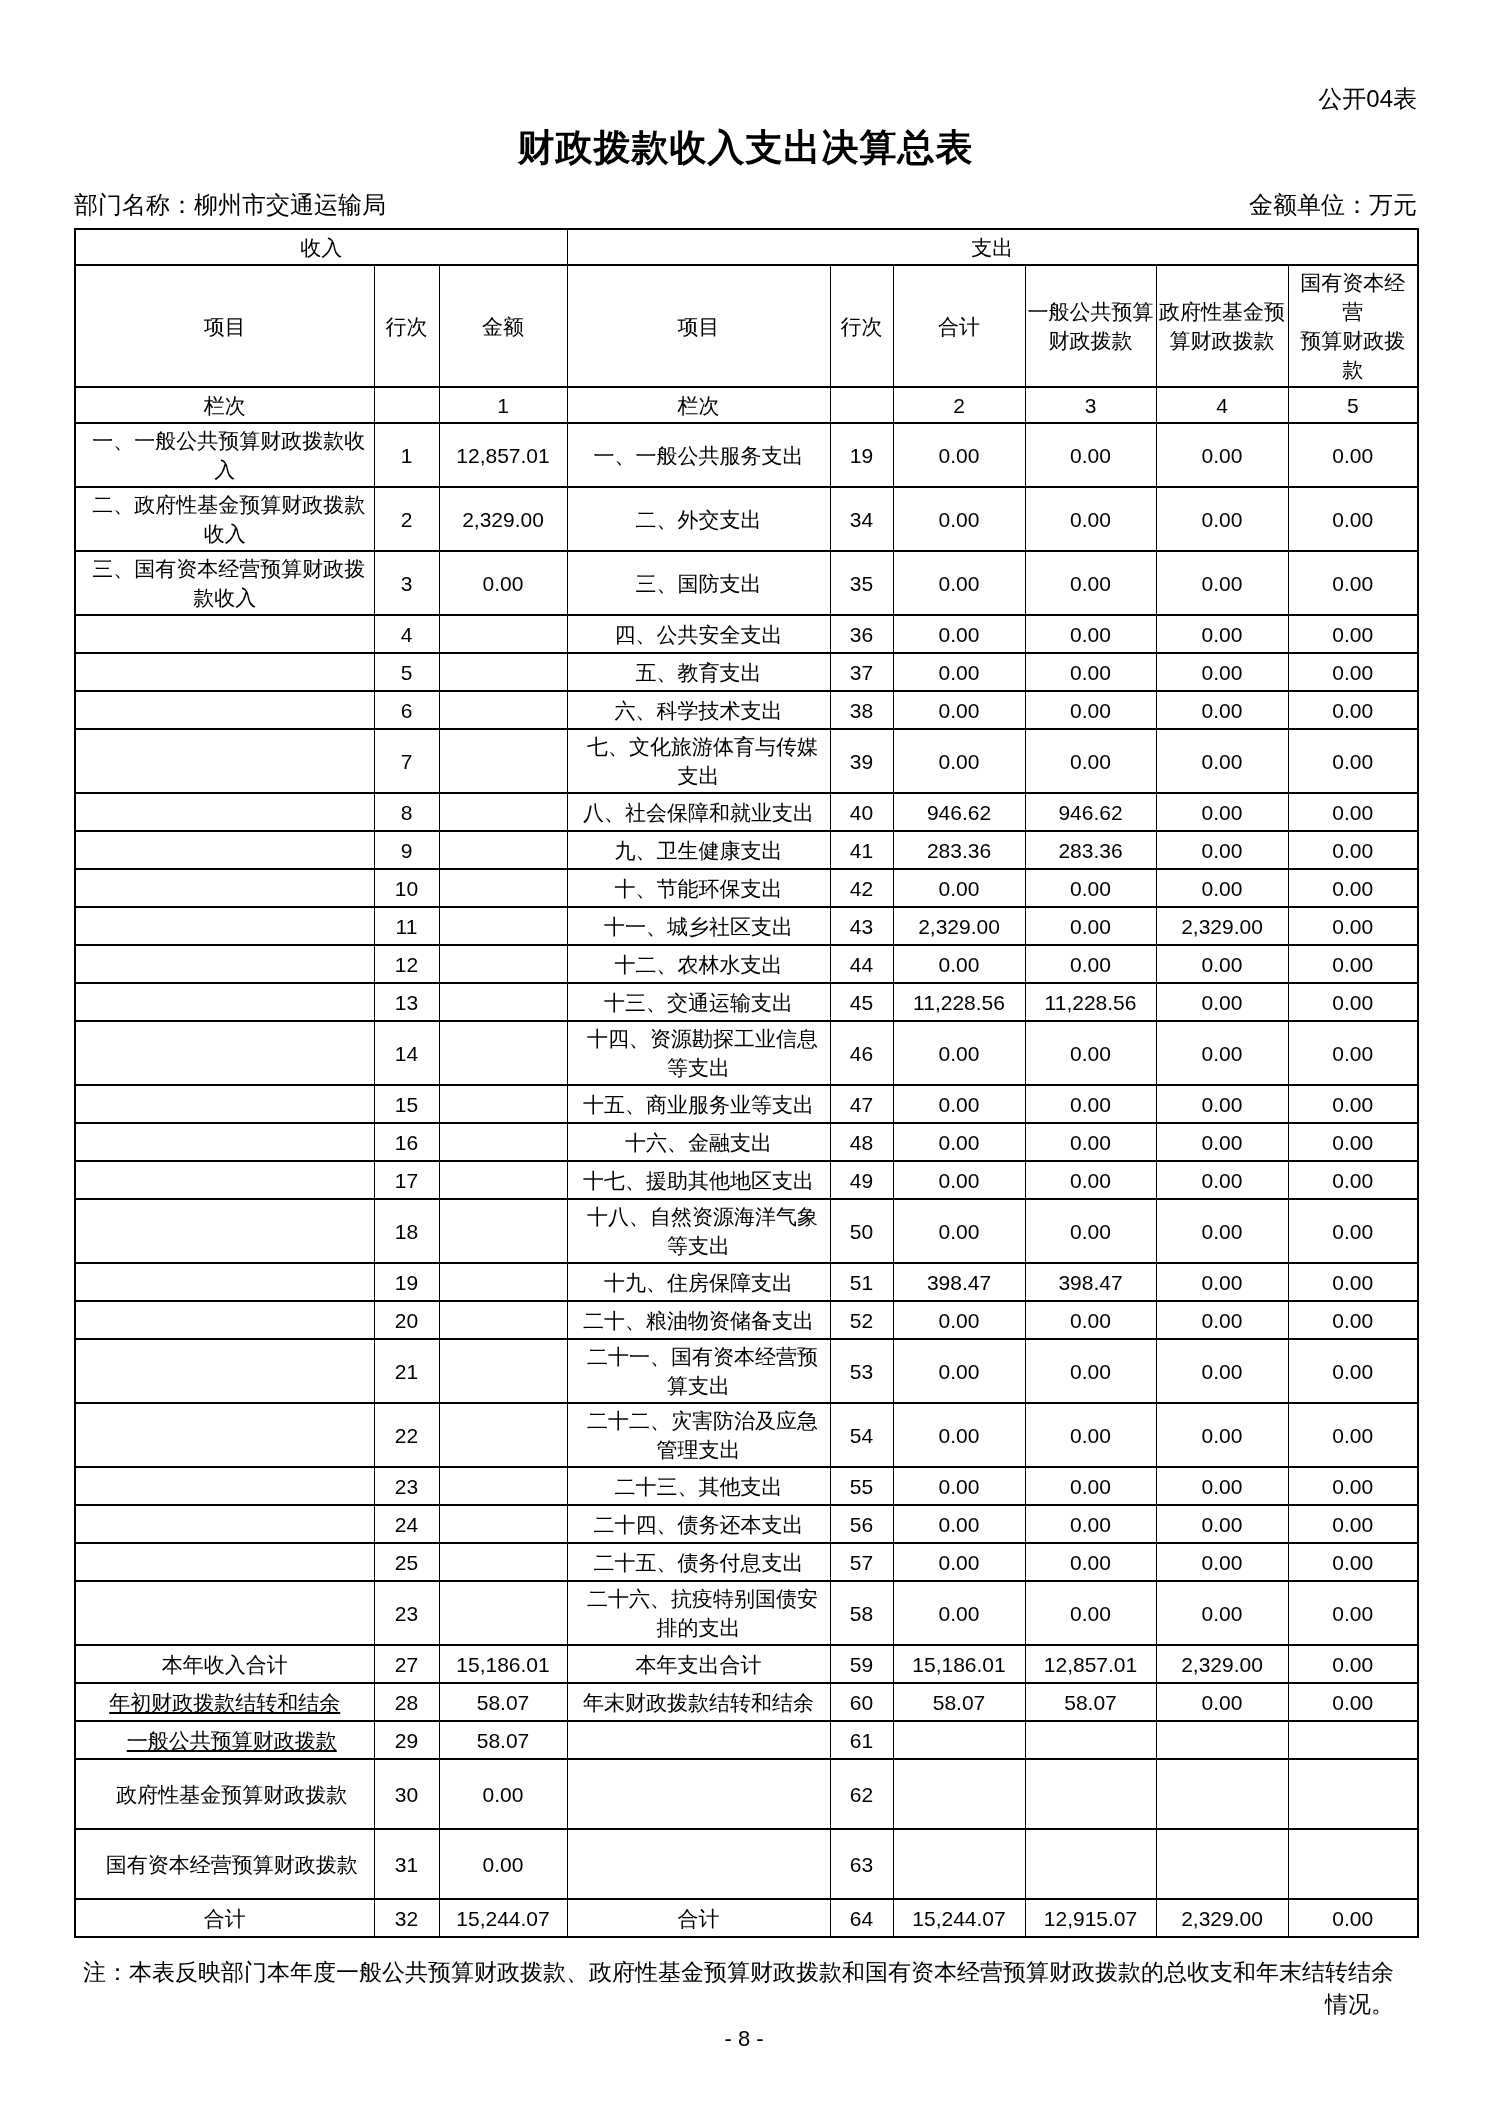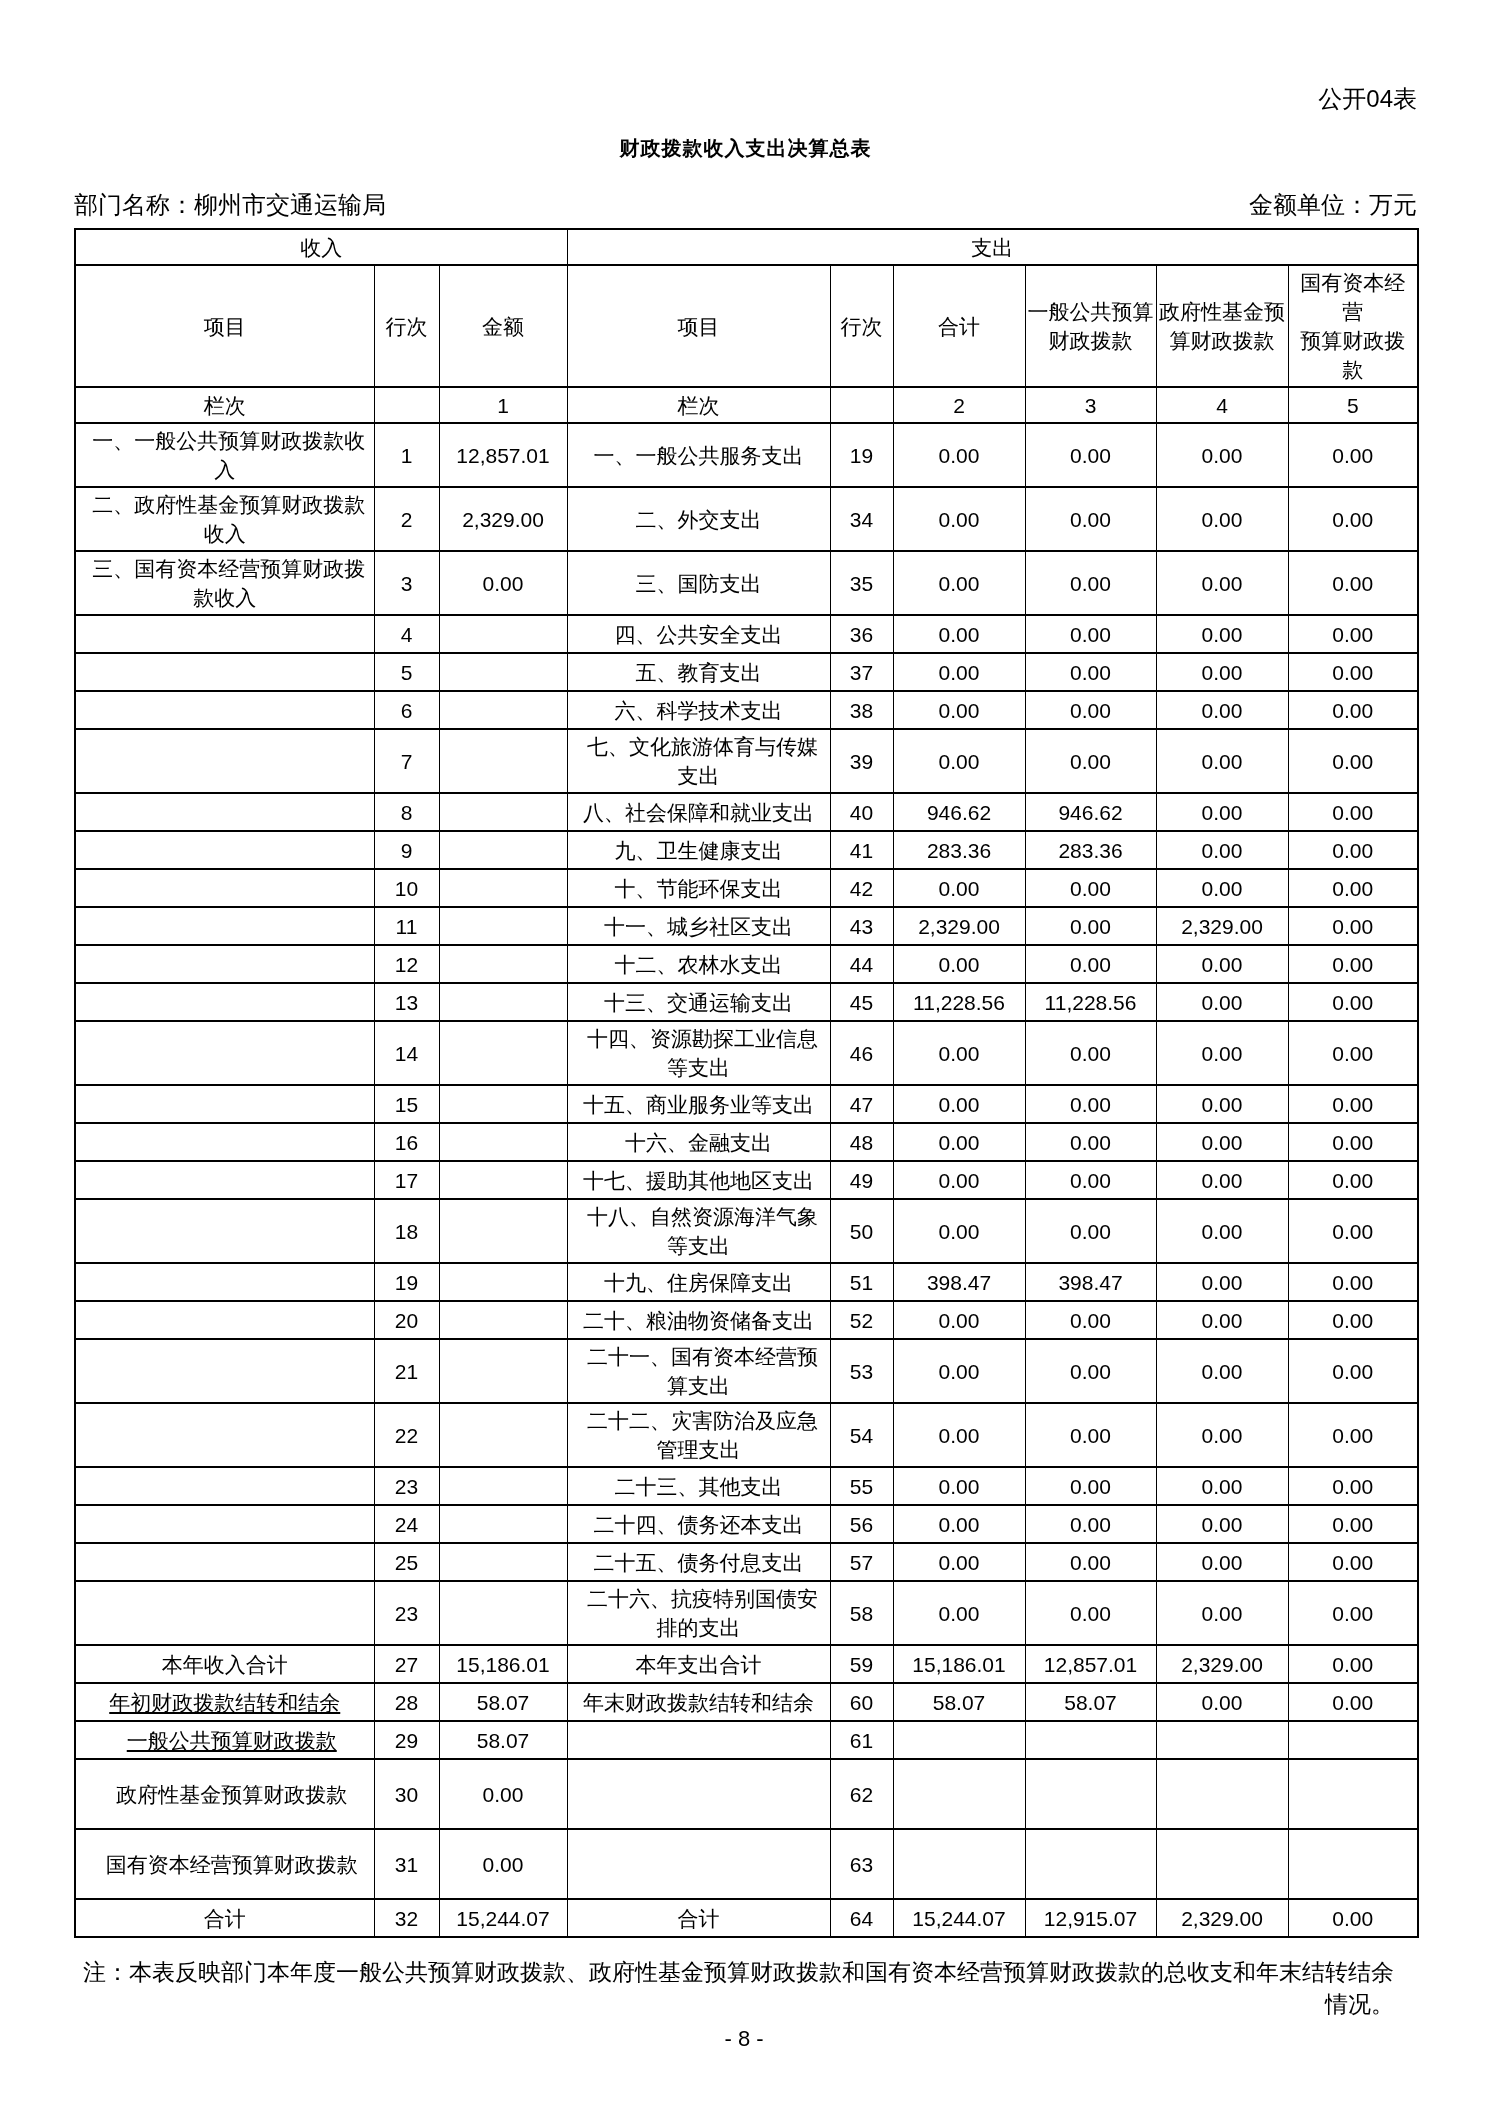--- a/index.html
+++ b/index.html
@@ -15,21 +15,21 @@
 
   .form-code {
     padding-top:84px;
     text-align:right;
     font-size:24px;
     line-height:30px;
   }
   .doc-title {
     margin-top:16px;
     text-align:center;
-    font-size:20px;
+    font-size:37px;
     font-weight:bold;
     letter-spacing:1px;
     line-height:36px;
   }
   .meta-row {
     margin-top:24px;
     display:flex;
     justify-content:space-between;
     align-items:flex-end;
     font-size:24px;

